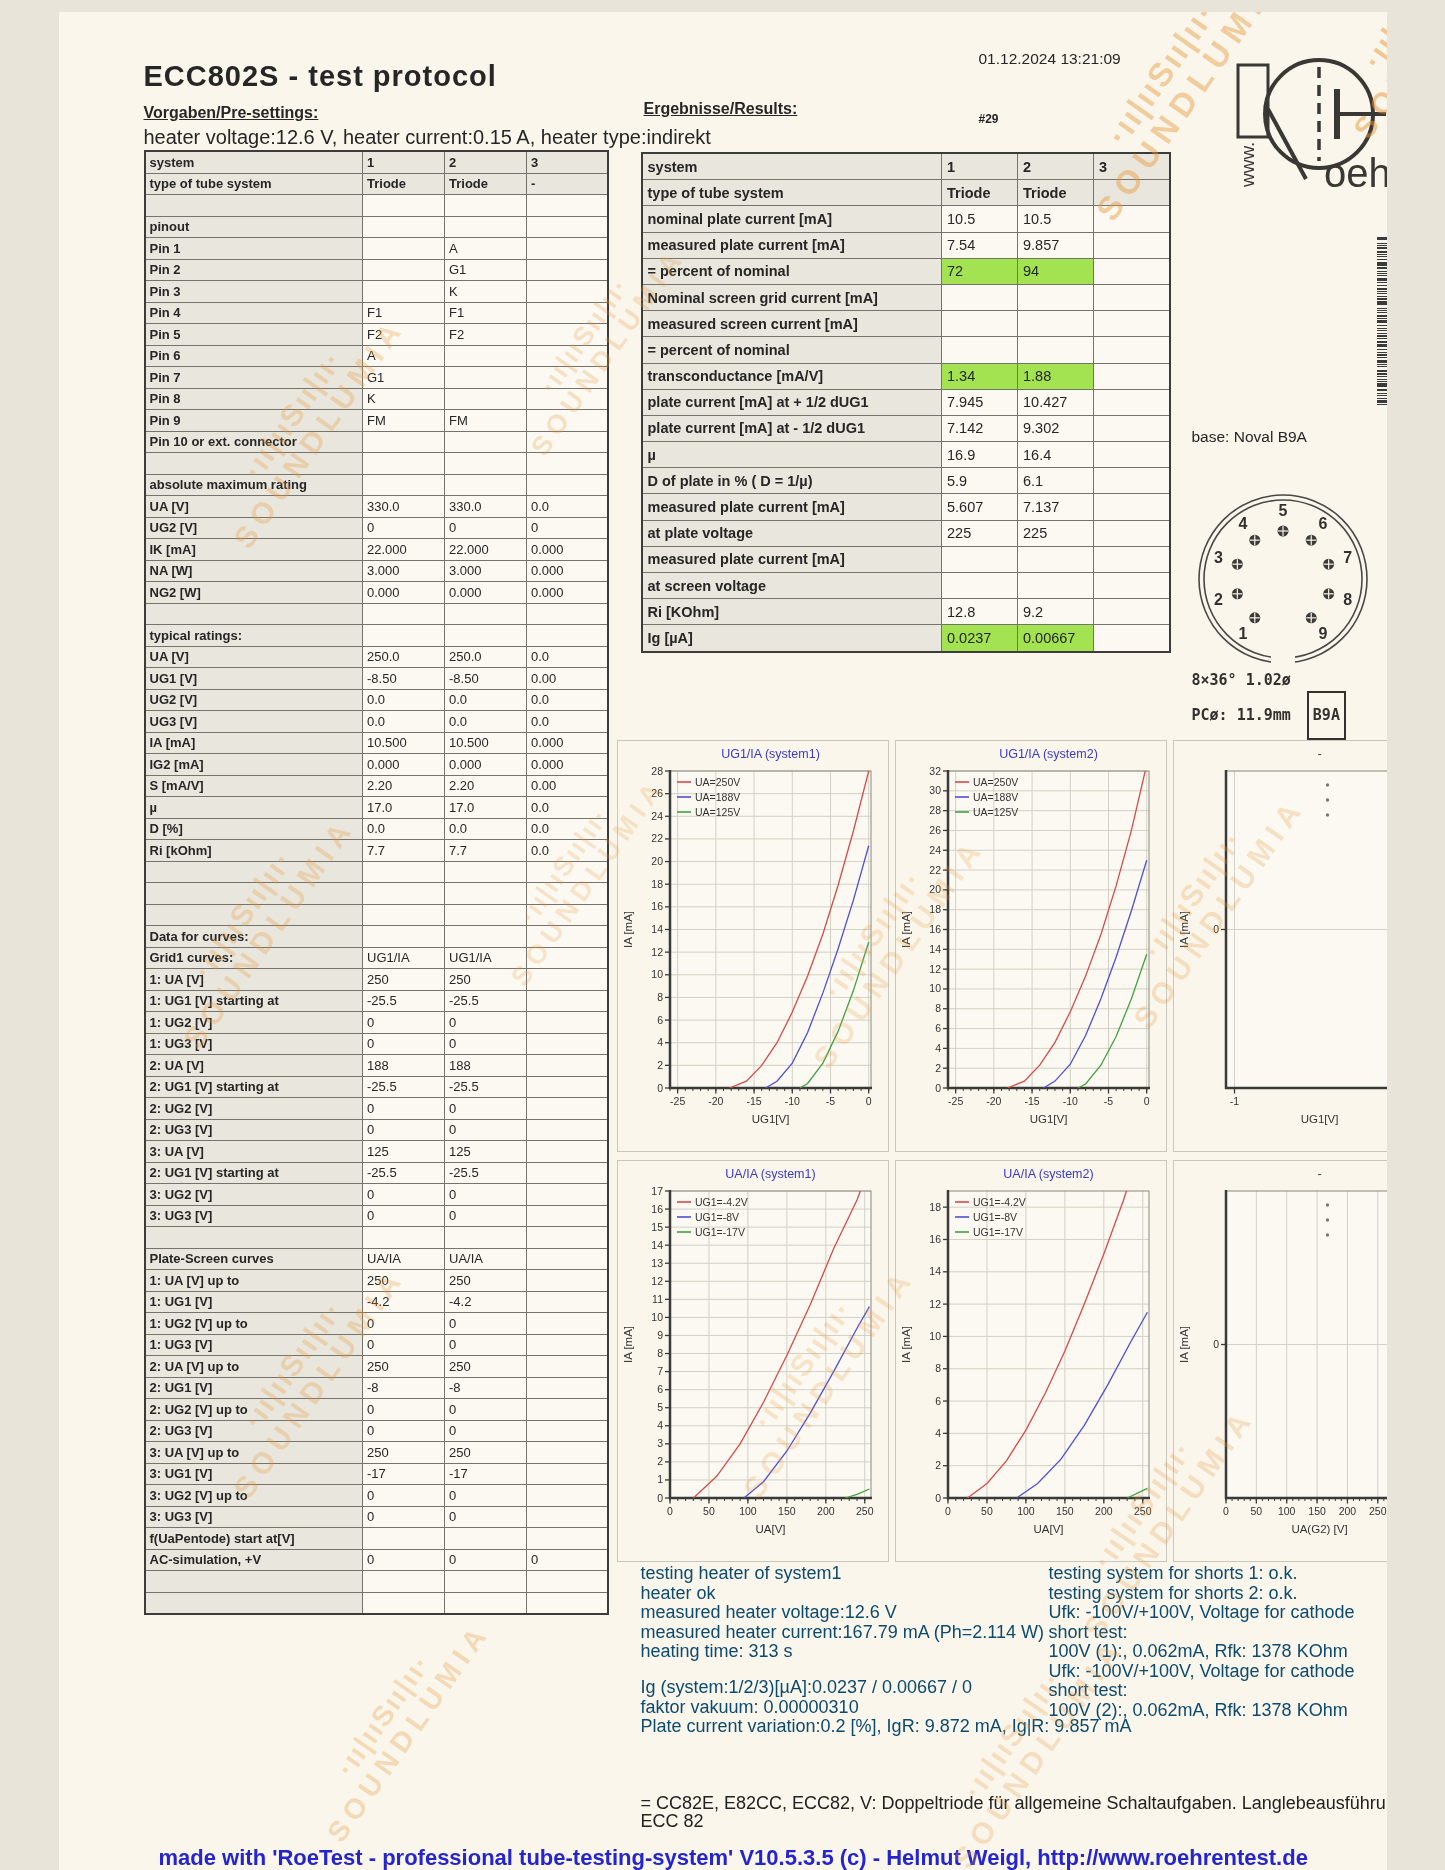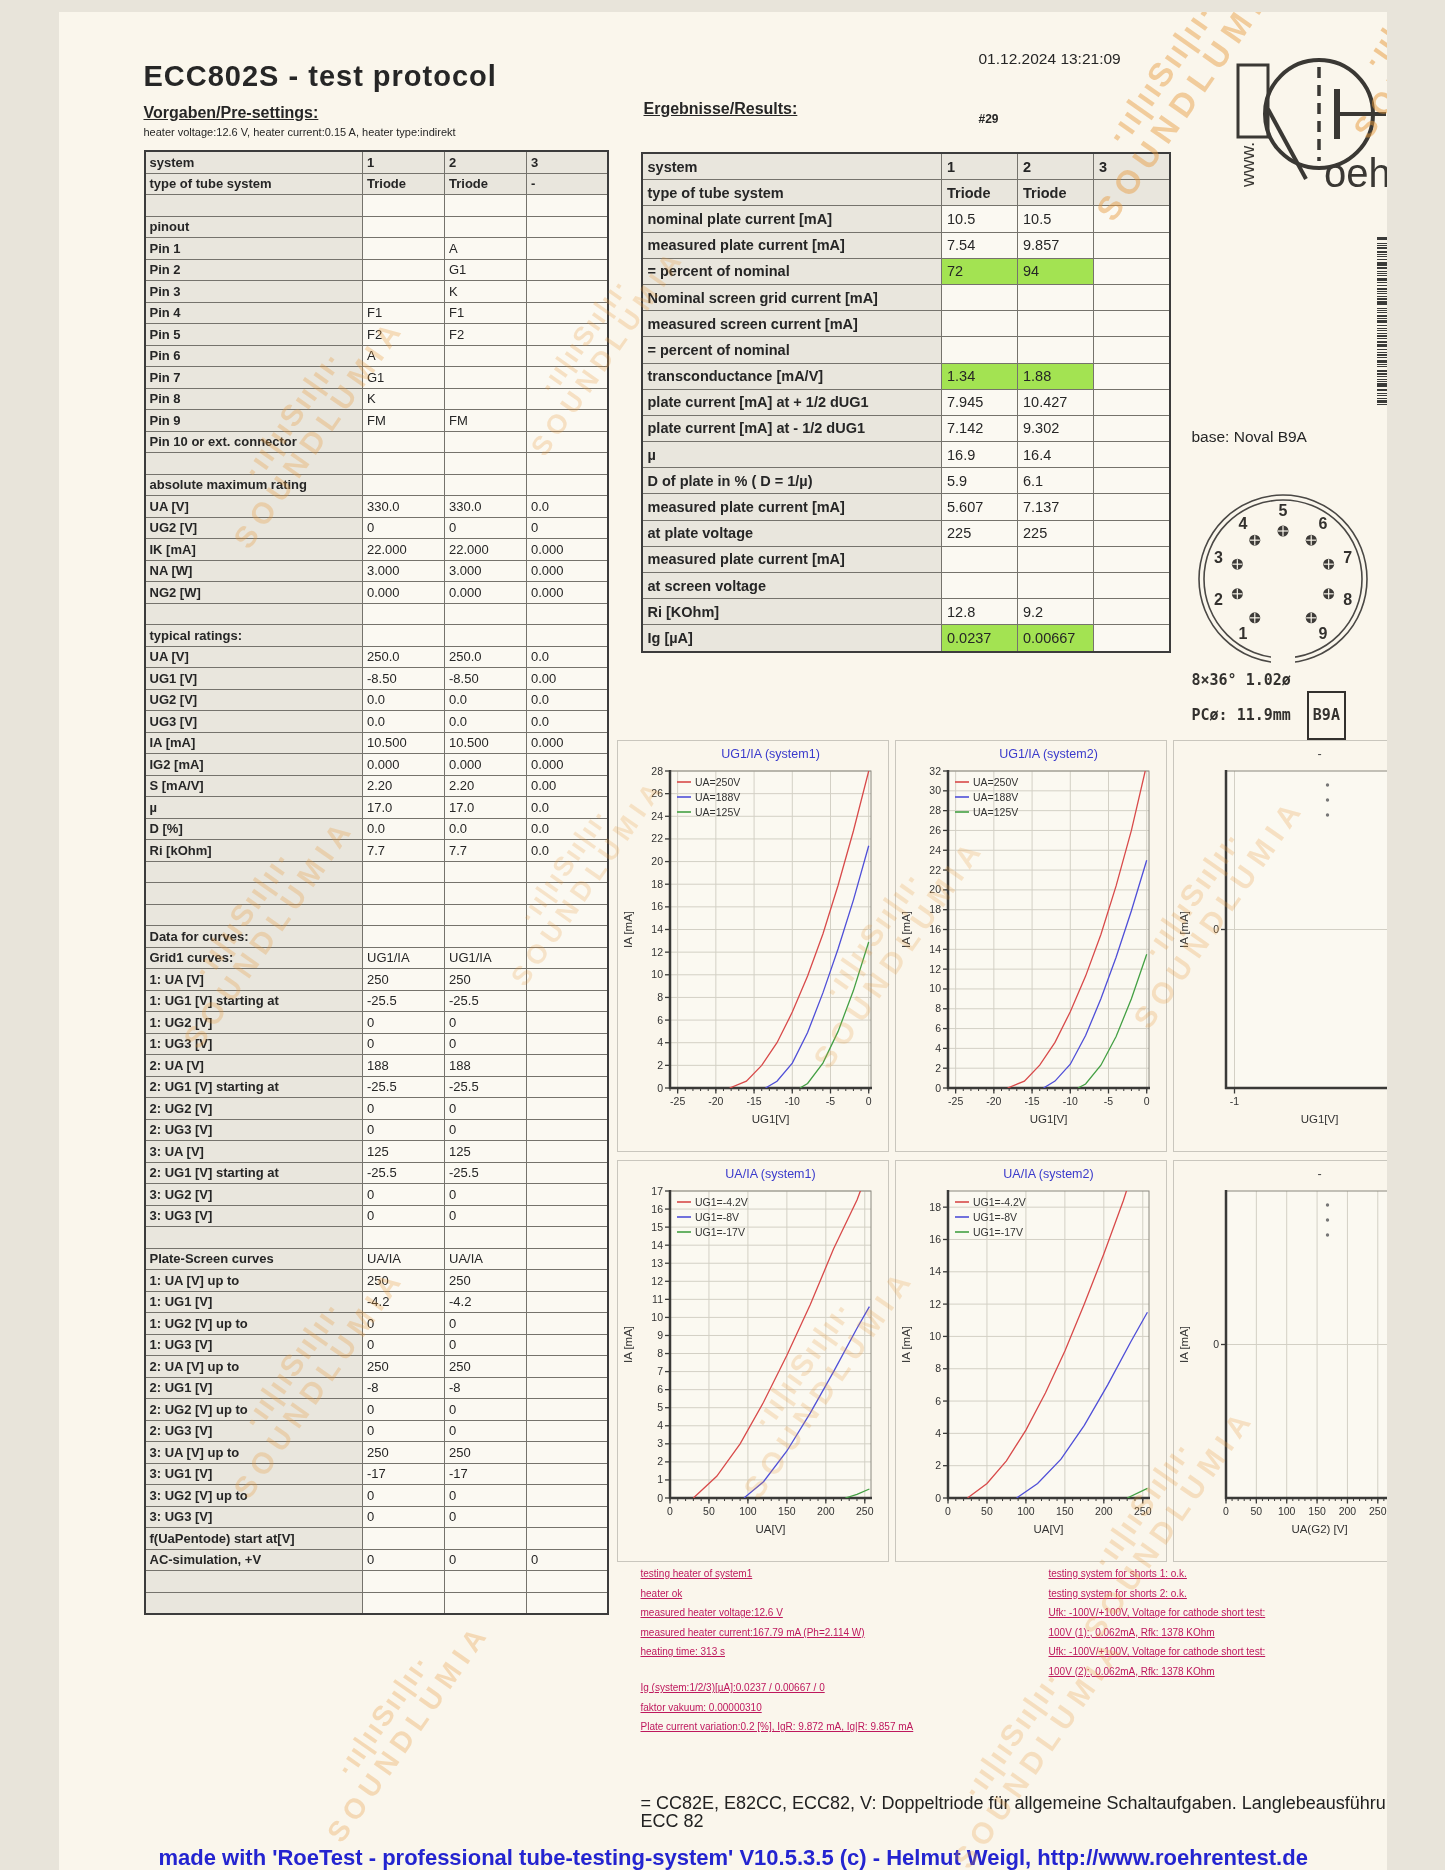--- a/index.html
+++ b/index.html
@@ -7,21 +7,21 @@
   #page{position:relative;width:1328px;height:1870px;background:#faf6ec;overflow:hidden;margin:12px auto;}
   .abs{position:absolute;}
   
   .wm{position:absolute;transform:rotate(-55deg);color:#e89a3c;pointer-events:none;text-align:center;line-height:1.05;}
   .wm .wm-glyph{display:block;font-size:30px;letter-spacing:2px;font-weight:bold;}
   .wm .wm-word{display:block;font-size:30px;letter-spacing:7px;font-weight:bold;}
   
   #page-title{left:85px;top:48px;font-size:29px;font-weight:bold;color:#262626;letter-spacing:1px;}
   #datetime{left:920px;top:38px;font-size:15.5px;color:#262626;}
   #pre-head{left:85px;top:92px;font-size:16px;font-weight:bold;text-decoration:underline;color:#262626;}
-  #heater-line{left:85px;top:114px;font-size:11px;color:#262626;}
+  #heater-line{left:85px;top:114px;font-size:20px;color:#262626;}
   #res-head{left:585px;top:88px;font-size:16px;font-weight:bold;text-decoration:underline;color:#262626;}
   #tube-no{left:920px;top:100px;font-size:12px;font-weight:bold;color:#262626;}
   
   table{border-collapse:collapse;table-layout:fixed;}
   #presets-table{position:absolute;left:85px;top:138px;width:463px;font-size:13px;border:2px solid #3c3c3c;}
   #presets-table td{border:1px solid #75736c;height:20.5px;padding:0 4px;overflow:hidden;white-space:nowrap;background:#fbf9f2;color:#262626;}
   #results-table{position:absolute;left:582px;top:140px;width:528px;font-size:14.5px;border:2px solid #3c3c3c;}
   #results-table td{border:1px solid #75736c;height:25.2px;padding:0 5px;overflow:hidden;white-space:nowrap;background:#fbf9f2;color:#262626;}
   td.lbl{background:#e9e6dd !important;font-weight:bold;}
   tr.hdr td{background:#e9e6dd !important;font-weight:bold;}
@@ -29,21 +29,21 @@
   
   #logo{left:1165px;top:25px;}
   #barcode{left:1318px;top:225px;}
   #base-label{left:1133px;top:416px;font-size:15.5px;color:#262626;}
   #socket{left:1130px;top:470px;}
   #socket-note{left:1133px;top:658px;font-family:"DejaVu Sans Mono",monospace;font-size:15px;font-weight:bold;color:#33312e;line-height:21px;}
   #socket-badge{display:inline-block;border:2px solid #33312e;padding:12px 4px;margin-left:16px;}
   
   .chart{position:absolute;border:1px solid #c9c6bd;}
   
-  .txtblock{font-size:10px;color:#be185d;line-height:19.5px;text-decoration:underline;}
+  .txtblock{font-size:18px;color:#0c4a6e;line-height:19.5px;}
   #note{left:582px;top:1782px;width:800px;font-size:18px;color:#222;line-height:18px;}
   #footer{left:100px;top:1833px;font-size:22px;font-weight:bold;color:#2424d0;}
 </style>
 </head>
 <body>
 
 <div id="page">
 
   <div class="abs" id="datetime">01.12.2024  13:21:09</div>
   <div class="abs" id="page-title">ECC802S  -  test protocol</div>

